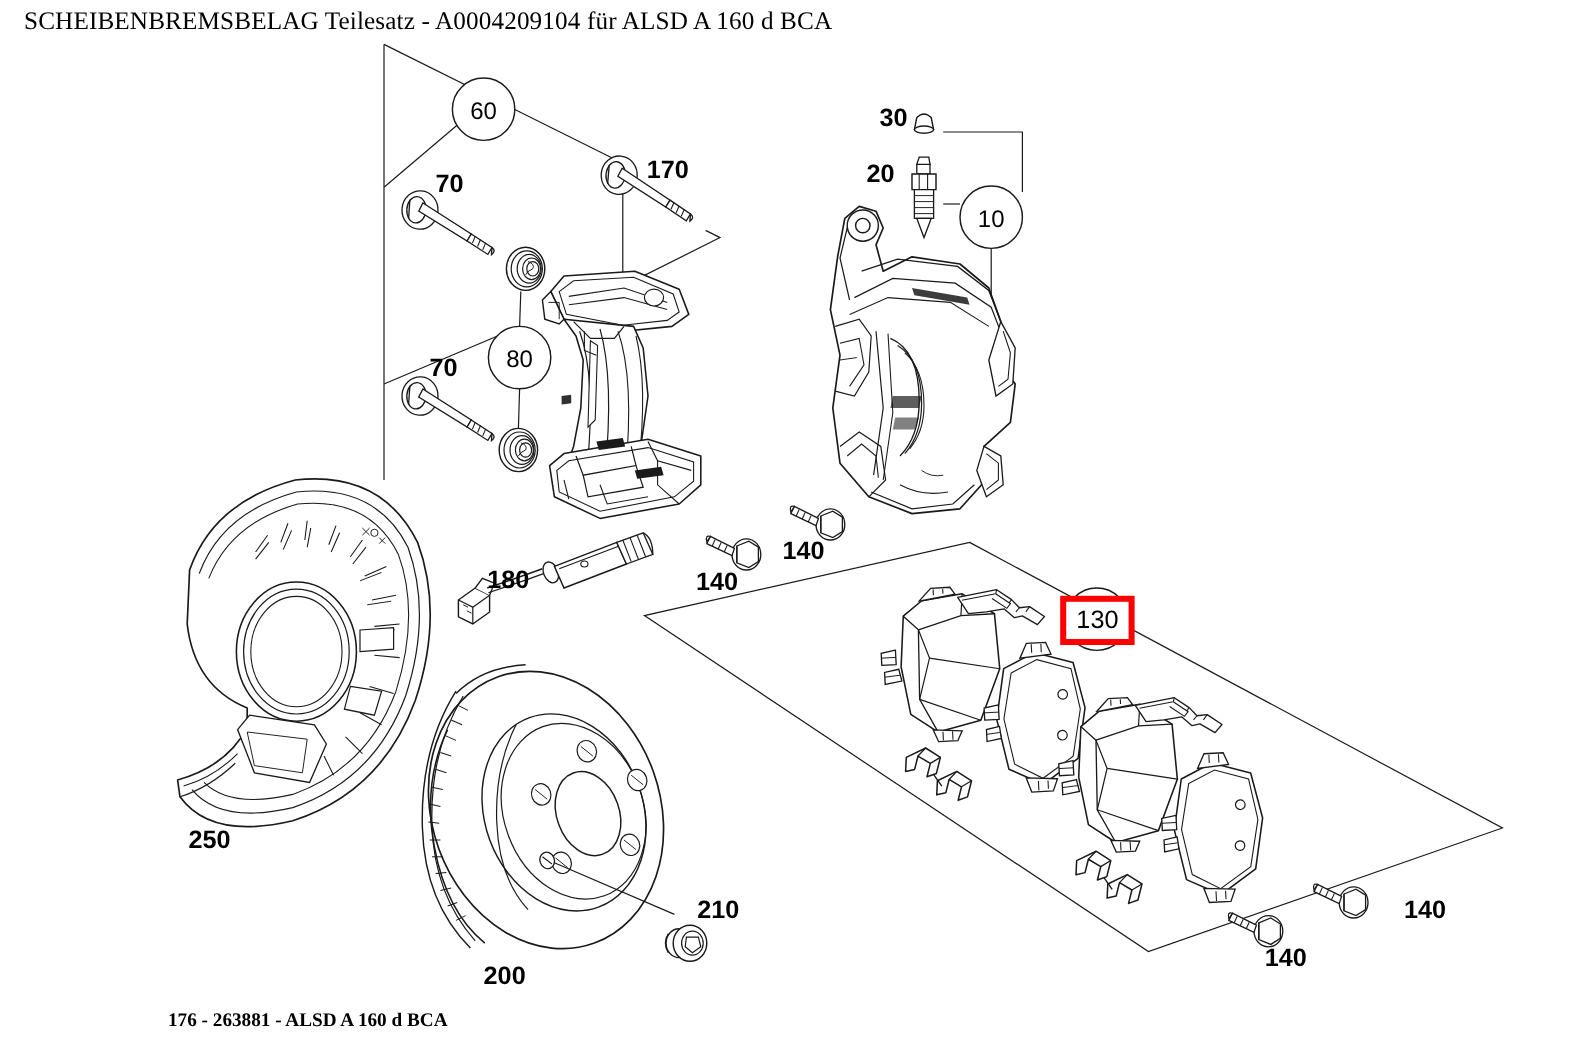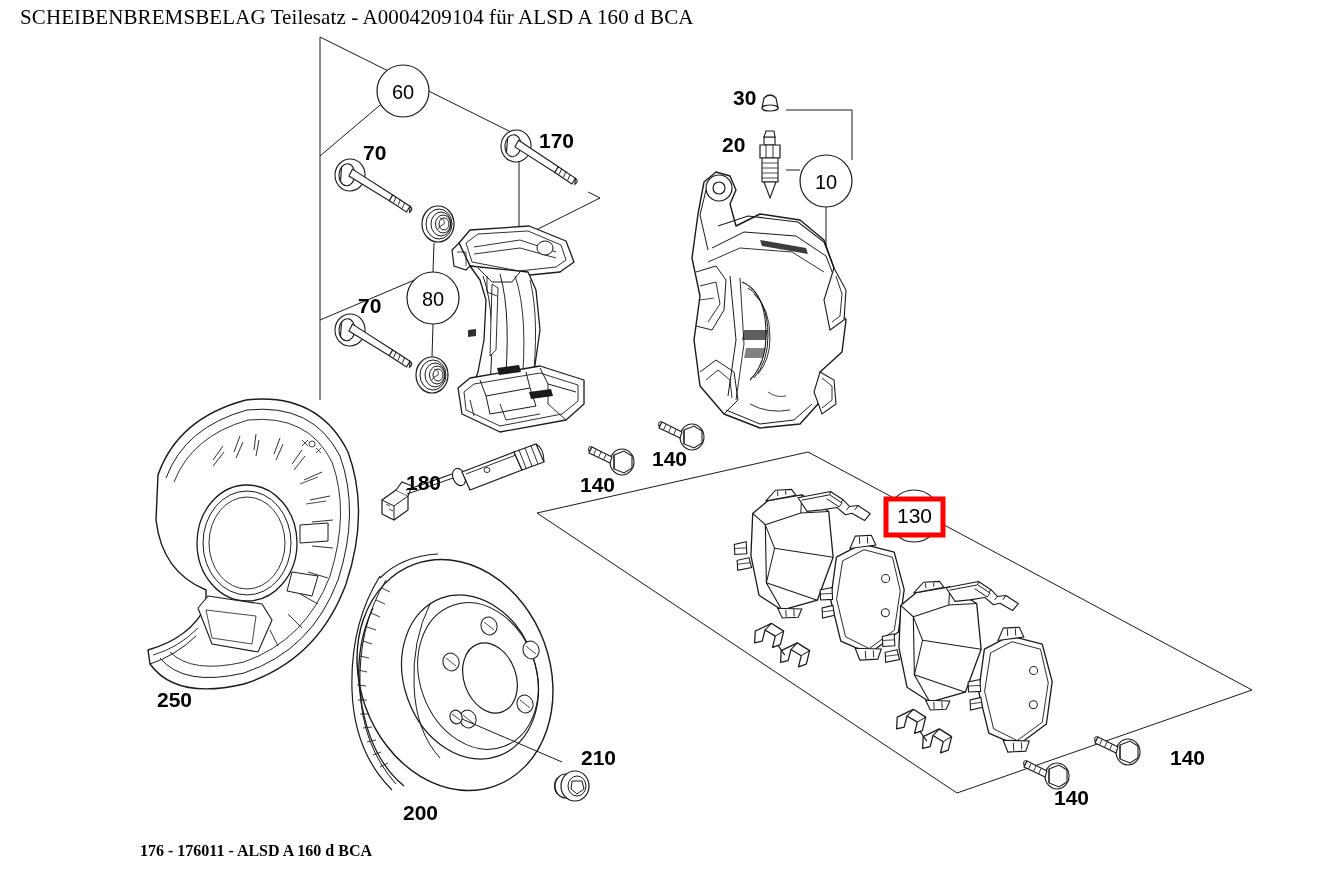--- a/index.html
+++ b/index.html
@@ -502,15 +502,15 @@
     <text class="lbl" x="157" y="707">250</text>
     <text class="lbl" x="406" y="490">180</text>
     <text class="lbl" x="580" y="492">140</text>
     <text class="lbl" x="652" y="466">140</text>
     <text class="lbl" x="403" y="820">200</text>
     <text class="lbl" x="581" y="765">210</text>
     <text class="lbl" x="1054" y="805">140</text>
     <text class="lbl" x="1170" y="765">140</text>
   </svg>
 
-  <div id="footer">176 - 176011 - ALSD A 160 d BCA</div>
+  <div id="footer">176 - 263881 - ALSD A 160 d BCA</div>
 
 </div>
 
 </body></html>

